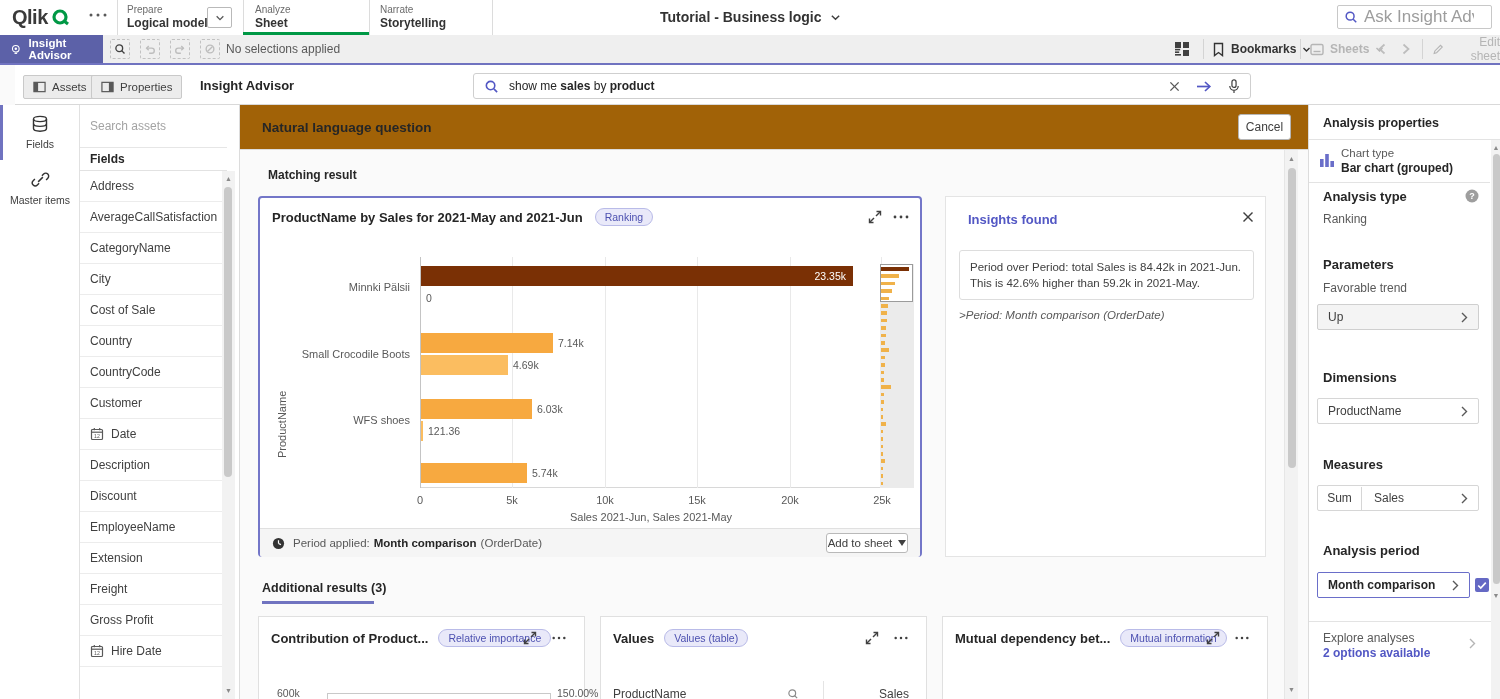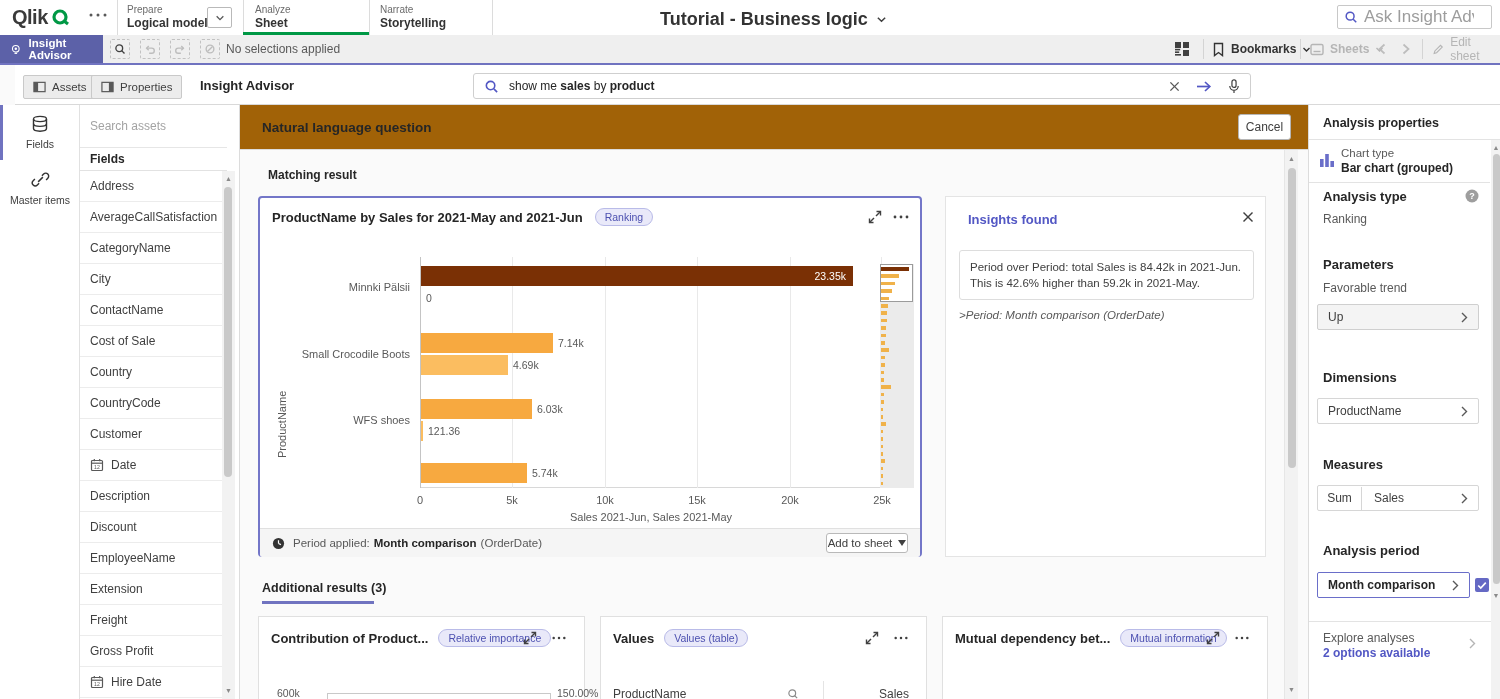--- a/index.html
+++ b/index.html
@@ -12,32 +12,32 @@
   #topbar { left:0; top:0; width:1500px; height:35px; background:#fff; }
   #logo { left:12px; top:5px; height:25px; display:flex; align-items:center; gap:3px; }
   #logo-text { font-size:20px; font-weight:bold; color:#3a3a3a; letter-spacing:-0.5px; }
   #more-dots { left:88px; top:11px; }
   .top-sep { top:0; width:1px; height:35px; background:#dcdcdc; }
   .nav-group { top:4px; }
   .nav-section { font-size:10px; color:#6b6b6b; line-height:12px; }
   .nav-label { font-size:12px; font-weight:bold; color:#333; line-height:15px; }
   #prepare-dd { left:207px; top:7px; width:25px; height:21px; border:1px solid #b9b9b9; border-radius:2px; background:#fff; display:flex; align-items:center; justify-content:center; }
   #tab-underline { left:243px; top:32px; width:126px; height:3px; }
-  #app-title { left:660px; top:9px; display:flex; align-items:center; gap:8px; font-size:18px; font-weight:bold; color:#333; }
+  #app-title { left:660px; top:9px; display:flex; align-items:center; gap:8px; font-size:14px; font-weight:bold; color:#333; }
   #global-search { left:1337px; top:5px; width:155px; height:24px; border:1px solid #c8c8c8; border-radius:2px; background:#fff; display:flex; align-items:center; padding:0 6px; gap:6px; }
   #global-search input { border:none; outline:none; width:110px; font-size:17px; color:#404040; font-family:inherit; }
   #global-search input::placeholder { color:#9d9d9d; }
 
   
   #toolbar { left:0; top:35px; width:1500px; height:28px; background:#efefef; }
   #toolbar-accent { left:0; top:63px; width:1500px; height:2px; background:#7073c0; }
   #ia-button { left:0; top:0; width:103px; height:28px; display:flex; align-items:center; gap:7px; padding:0 10px; color:#fff; font-size:11.5px; font-weight:bold; }
   .tb-ic { top:4px; width:20px; height:20px; display:flex; align-items:center; justify-content:center; border:1px dashed #c2c2c2; border-radius:2px; background:transparent; }
   #no-selections { left:226px; top:7px; font-size:12px; color:#595959; }
-  .tb-right { top:4px; height:20px; display:flex; align-items:center; gap:6px; font-size:12px; }
+  .tb-right { top:4px; height:20px; display:flex; align-items:center; gap:6px; font-size:12px;text-align:right; }
   .tb-div { top:4px; width:1px; height:20px; background:#d4d4d4; }
   .disabled-txt { color:#b5b5b5; }
 
   
   #subheader { left:15px; top:65px; width:1500px; height:40px; background:#fff; border-bottom:1px solid #d9d9d9; }
   .sub-btn { top:10px; height:24px; border:1px solid #c9c9c9; border-radius:2px; background:#ececec; display:flex; align-items:center; gap:6px; padding:0 9px; font-size:11.5px; color:#404040; }
   #ia-title { left:185px; top:13px; font-size:13px; font-weight:bold; color:#262626; }
   #nlq-field { left:458px; top:8px; width:778px; height:26px; border:1px solid #cfcfcf; border-radius:3px; background:#fff; display:flex; align-items:center; padding:0 10px; }
   #query-text { margin-left:10px; font-size:12px; color:#262626; flex:1; }
   #nlq-icons { display:flex; align-items:center; gap:16px; }
@@ -358,23 +358,20 @@
           <span>Address</span>
         </div>
         <div class="field-row">
           <span>AverageCallSatisfaction</span>
         </div>
         <div class="field-row">
           <span>CategoryName</span>
         </div>
         <div class="field-row">
           <span>City</span>
-        </div>
-        <div class="field-row">
-          <span>ContactName</span>
         </div>
         <div class="field-row">
           <span>Cost of Sale</span>
         </div>
         <div class="field-row">
           <span>Country</span>
         </div>
         <div class="field-row">
           <span>CountryCode</span>
         </div>

